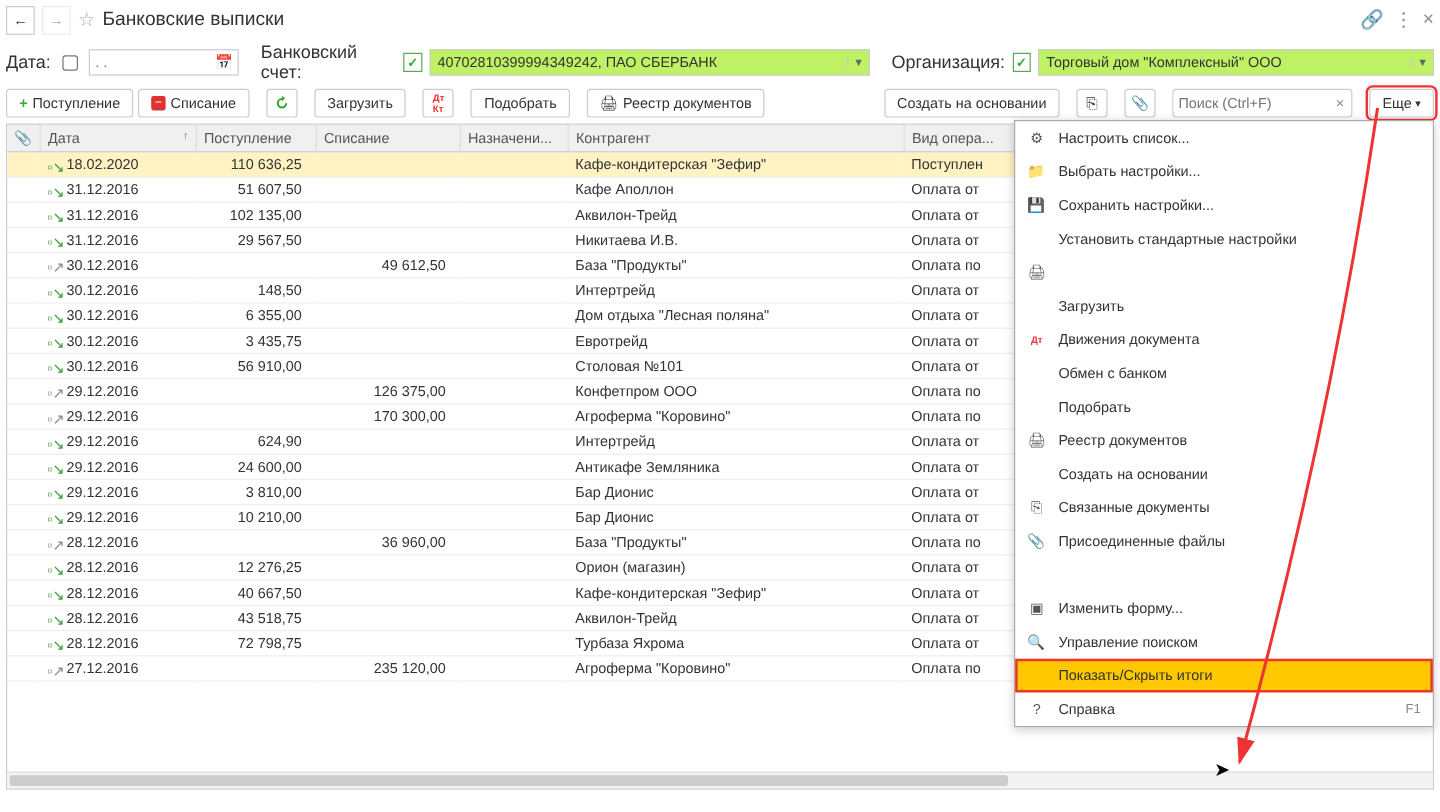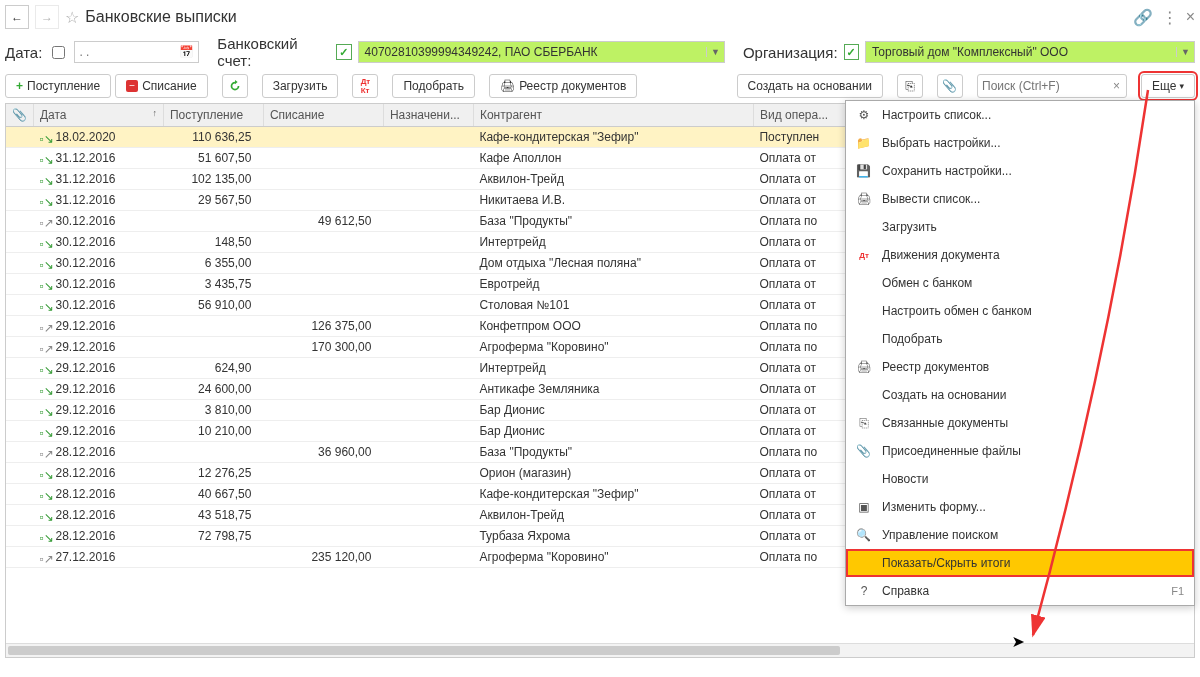--- a/index.html
+++ b/index.html
@@ -360,62 +360,60 @@
     </div>
     <div class="dropdown-item">
       <span class="menu-icon">📁</span>
       <span class="menu-text">Выбрать настройки...</span>
     </div>
     <div class="dropdown-item">
       <span class="menu-icon">💾</span>
       <span class="menu-text">Сохранить настройки...</span>
     </div>
     <div class="dropdown-item">
+      <span class="menu-icon"></span>
+      <span class="menu-text">Установить стандартные настройки</span>
+    </div>
+    <div class="dropdown-item">
       <span class="menu-icon">🖨</span>
-      <span class="menu-text">Вывести список...</span>
     </div>
     <div class="dropdown-item">
       <span class="menu-icon"></span>
       <span class="menu-text">Загрузить</span>
     </div>
     <div class="dropdown-item">
       <span class="menu-icon" style="color:#e33;font-size:8px;font-weight:bold">Дт</span>
       <span class="menu-text">Движения документа</span>
     </div>
     <div class="dropdown-item">
       <span class="menu-icon"></span>
       <span class="menu-text">Обмен с банком</span>
     </div>
     <div class="dropdown-item">
       <span class="menu-icon"></span>
-      <span class="menu-text">Настроить обмен с банком</span>
-    </div>
-    <div class="dropdown-item">
-      <span class="menu-icon"></span>
       <span class="menu-text">Подобрать</span>
     </div>
     <div class="dropdown-item">
       <span class="menu-icon">🖨</span>
       <span class="menu-text">Реестр документов</span>
     </div>
     <div class="dropdown-item">
       <span class="menu-icon"></span>
       <span class="menu-text">Создать на основании</span>
     </div>
     <div class="dropdown-item">
       <span class="menu-icon">⎘</span>
       <span class="menu-text">Связанные документы</span>
     </div>
     <div class="dropdown-item">
       <span class="menu-icon">📎</span>
       <span class="menu-text">Присоединенные файлы</span>
     </div>
     <div class="dropdown-item">
       <span class="menu-icon"></span>
-      <span class="menu-text">Новости</span>
     </div>
     <div class="dropdown-item">
       <span class="menu-icon">▣</span>
       <span class="menu-text">Изменить форму...</span>
     </div>
     <div class="dropdown-item">
       <span class="menu-icon">🔍</span>
       <span class="menu-text">Управление поиском</span>
     </div>
     <div class="dropdown-item highlighted">

